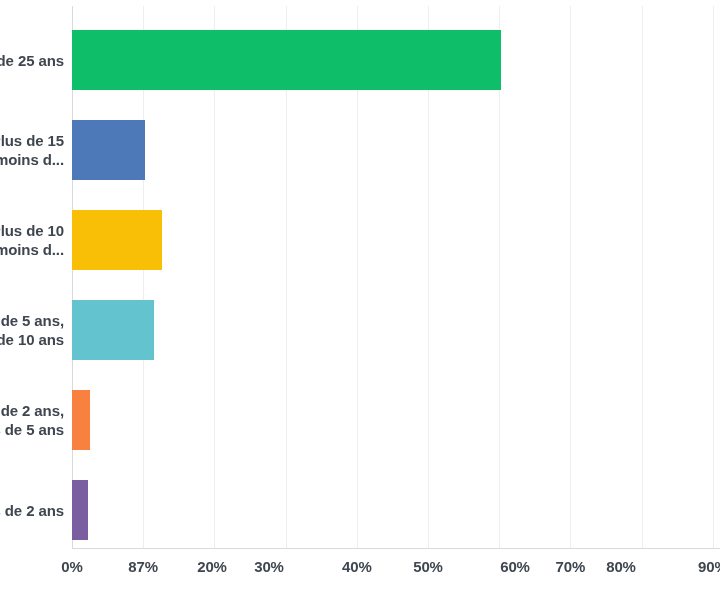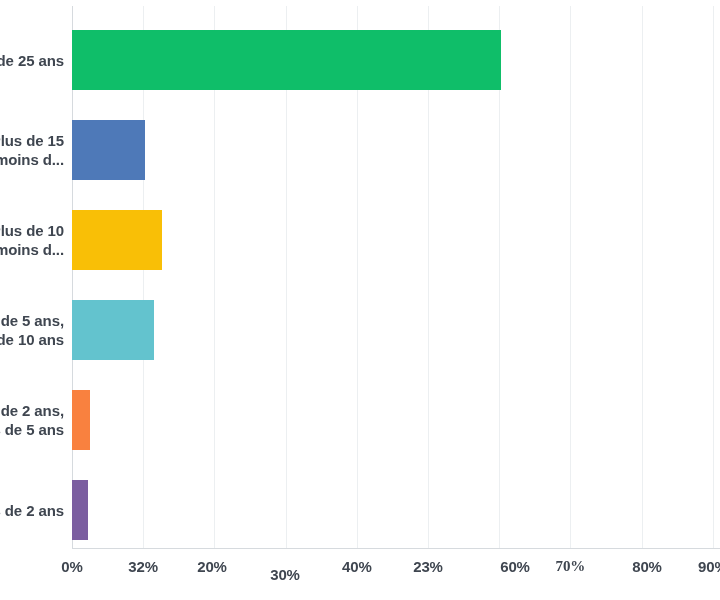--- a/index.html
+++ b/index.html
@@ -146,24 +146,24 @@
 ans, moins d...</div>
       <div class="cat-label" style="top: 311px;">Plus de 5 ans,
 moins de 10 ans</div>
       <div class="cat-label" style="top: 401px;">Plus de 2 ans,
 moins de 5 ans</div>
       <div class="cat-label" style="top: 500.5px;">Moins de 2 ans</div>
     </div>
 
   <div class="tick-labels" id="tick-labels">
       <div class="tick-label" style="left: 72px;">0%</div>
-      <div class="tick-label" style="left: 143.2px;">32%</div>
+      <div class="tick-label" style="left: 143.2px;">87%</div>
       <div class="tick-label" style="left: 212px;">20%</div>
-      <div class="tick-label" style="left: 285px; margin-top: 8px;">30%</div>
+      <div class="tick-label" style="left: 269px;">30%</div>
       <div class="tick-label" style="left: 356.8px;">40%</div>
-      <div class="tick-label" style="left: 428px;">23%</div>
+      <div class="tick-label" style="left: 428px;">50%</div>
       <div class="tick-label" style="left: 515px;">60%</div>
-      <div class="tick-label" style="left: 570.4px; font-family: Liberation Serif, serif;">70%</div>
-      <div class="tick-label" style="left: 647px;">80%</div>
+      <div class="tick-label" style="left: 570.4px;">70%</div>
+      <div class="tick-label" style="left: 621px;">80%</div>
       <div class="tick-label" style="left: 712.8px;">90%</div>
     </div>
 
 </div>
 
 </body></html>

